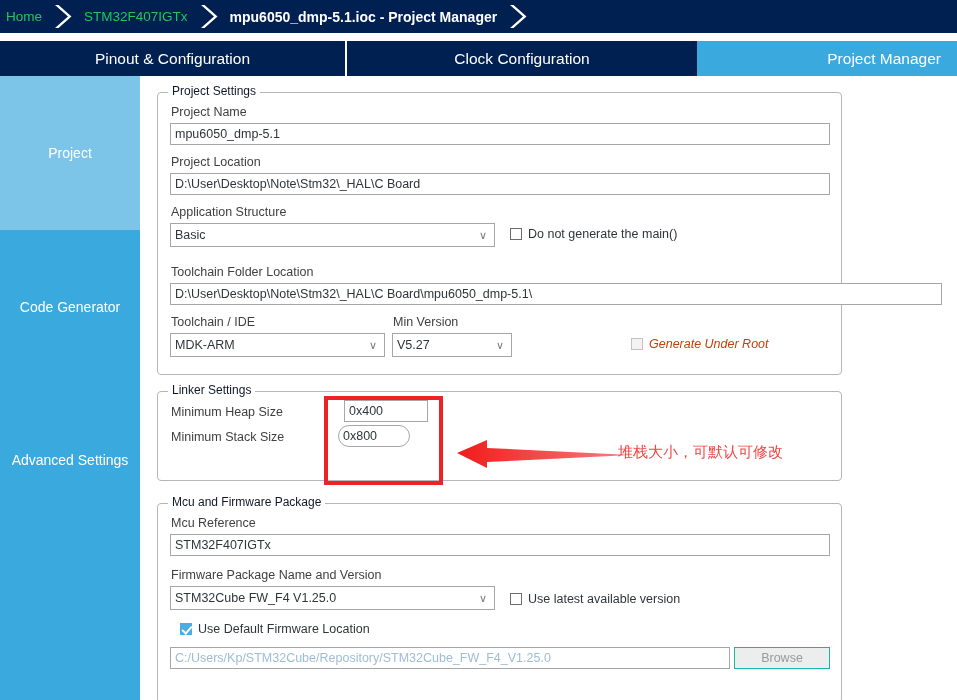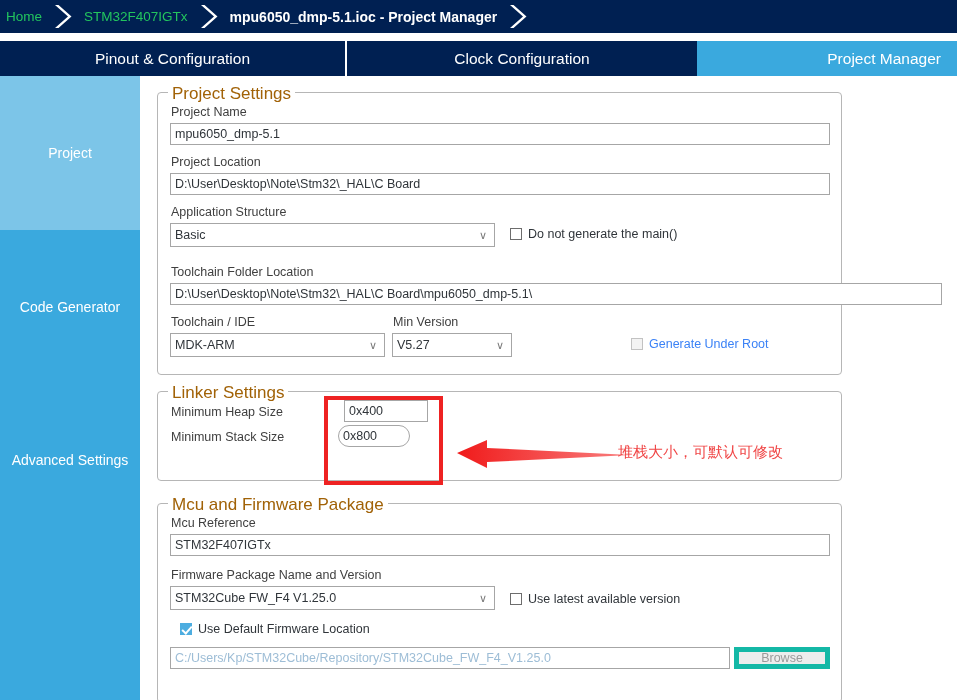--- a/index.html
+++ b/index.html
@@ -93,22 +93,22 @@
   .group {
     position: absolute;
     border: 1px solid #b6b6b6;
     border-radius: 4px;
     background: #ffffff;
   }
   .group-title {
     position: absolute; top: -9px; left: 10px;
     background: #ffffff;
     padding: 0 4px;
-    font-size: 17px;
-    color: #a16207;
+    font-size: 12px;
+    color: #0f172a;
     white-space: nowrap;
   }
   .fld-label {
     position: absolute;
     font-size: 12.5px;
     color: #3f3f3f;
     white-space: nowrap;
   }
   .textbox {
     position: absolute;
@@ -155,26 +155,26 @@
     background: #4DADE0; border-color: #4DADE0;
   }
   .chk.checked .box::after {
     content: "";
     position: absolute; left: 3px; top: 0px;
     width: 4px; height: 8px;
     border: solid #ffffff;
     border-width: 0 2px 2px 0;
     transform: rotate(42deg);
   }
-  .chk.disabled { color: #3b82f6; }
+  .chk.disabled { color: #c2410c; font-style: italic; }
   .chk.disabled .box { border-color: #c2c2c2; background: #f3f3f3; }
 
   .btn {
     position: absolute;
-    border: 5px solid #14b8a6;
+    border: 1px solid #14b8a6;
     background: #eceded;
     color: #9a9a9a;
     font-size: 12.5px;
     display: flex; align-items: center; justify-content: center;
   }
 
   
   #annot-box {
     position: absolute;
     left: 324px; top: 396px;

